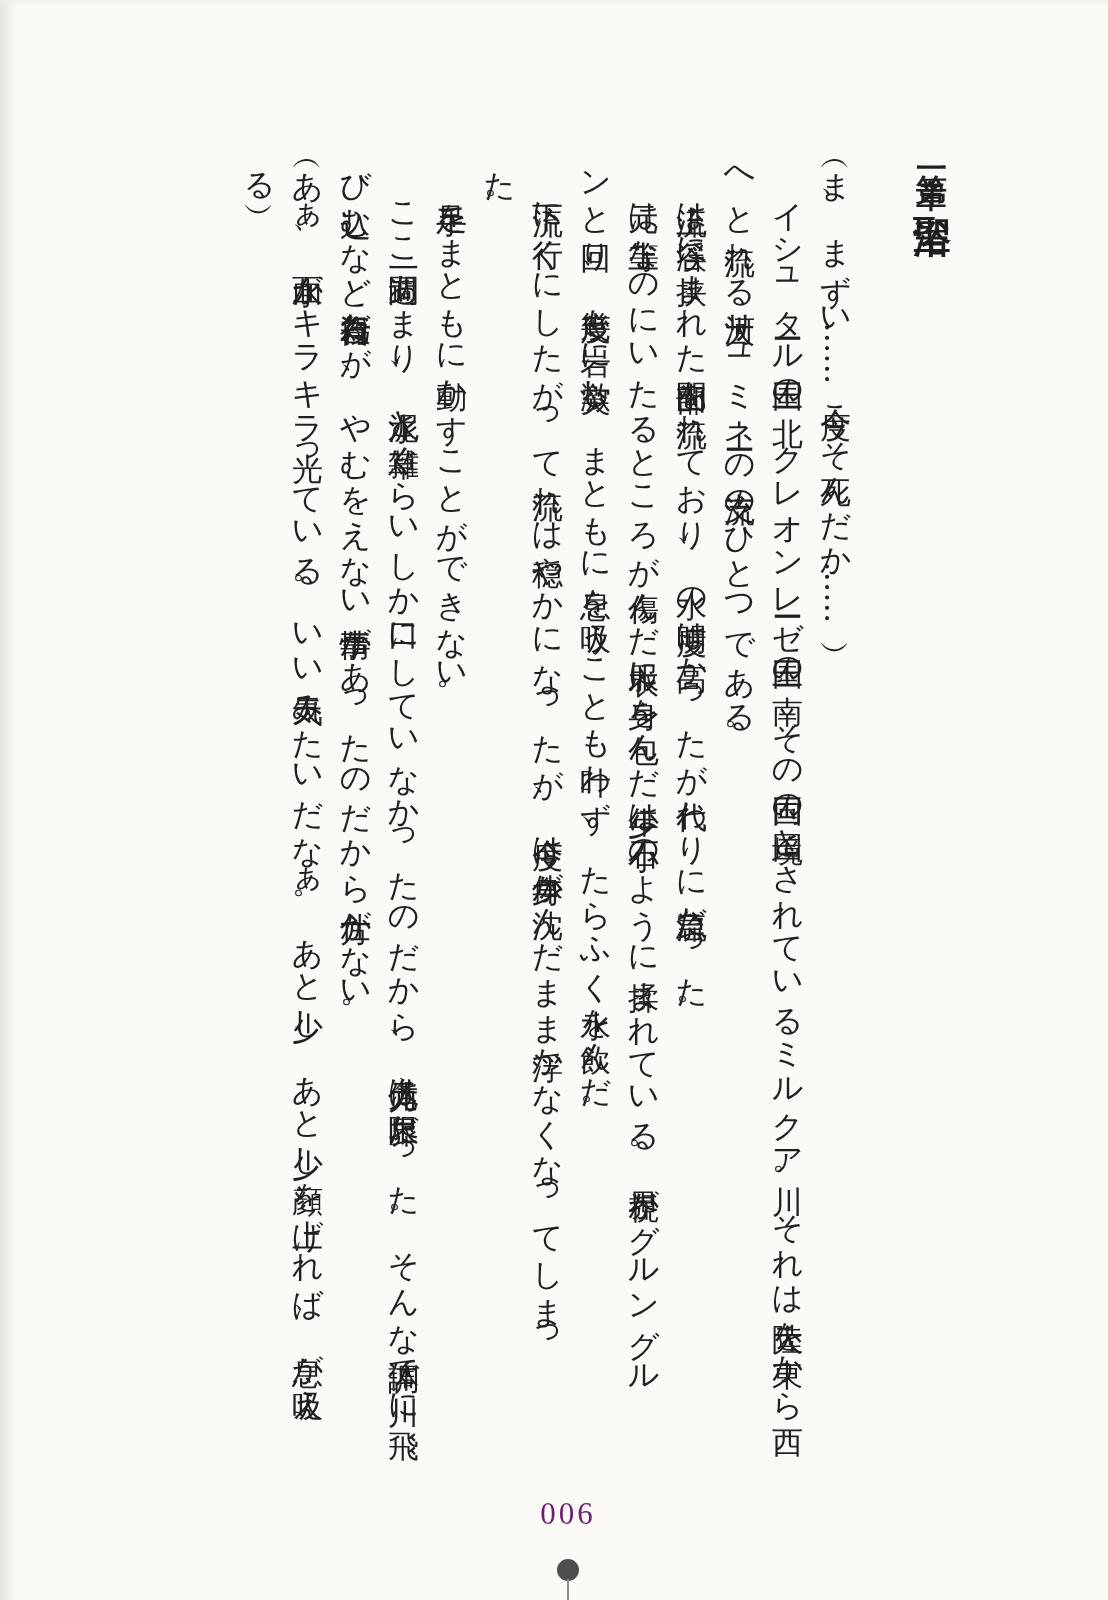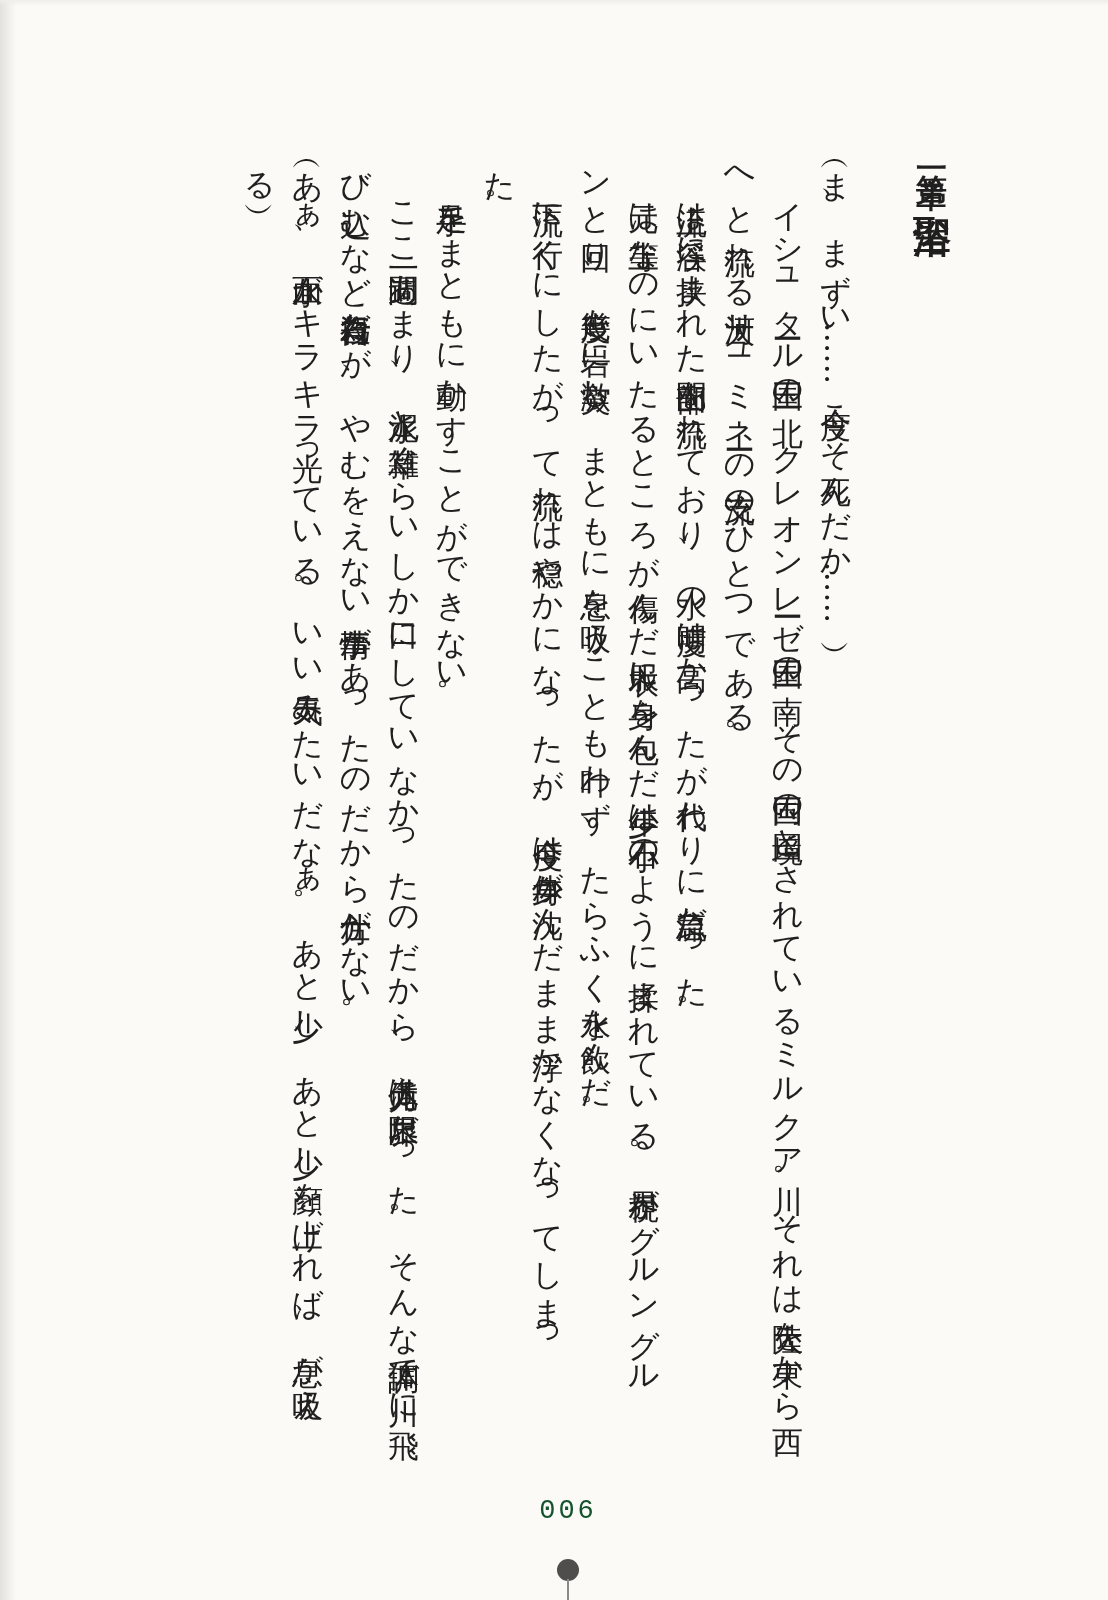--- a/index.html
+++ b/index.html
@@ -63,25 +63,25 @@
   }
   .para.indent {
     text-indent: 1em;
   }
   .page-number {
     position: absolute;
     top: 1496px;
     left: 468px;
     width: 200px;
     text-align: center;
-    font-family: Liberation Mono, monospace;
+    font-family: Liberation Serif, serif;
     font-weight: 300;
-    font-size: 27px;
+    font-size: 31px;
     letter-spacing: 3px;
-    color: #14532d;
+    color: #701a75;
   }
   .ornament-dot {
     position: absolute;
     left: 557px;
     top: 1559px;
     width: 22px;
     height: 22px;
     border-radius: 50%;
     background: #4f4e4c;
   }

